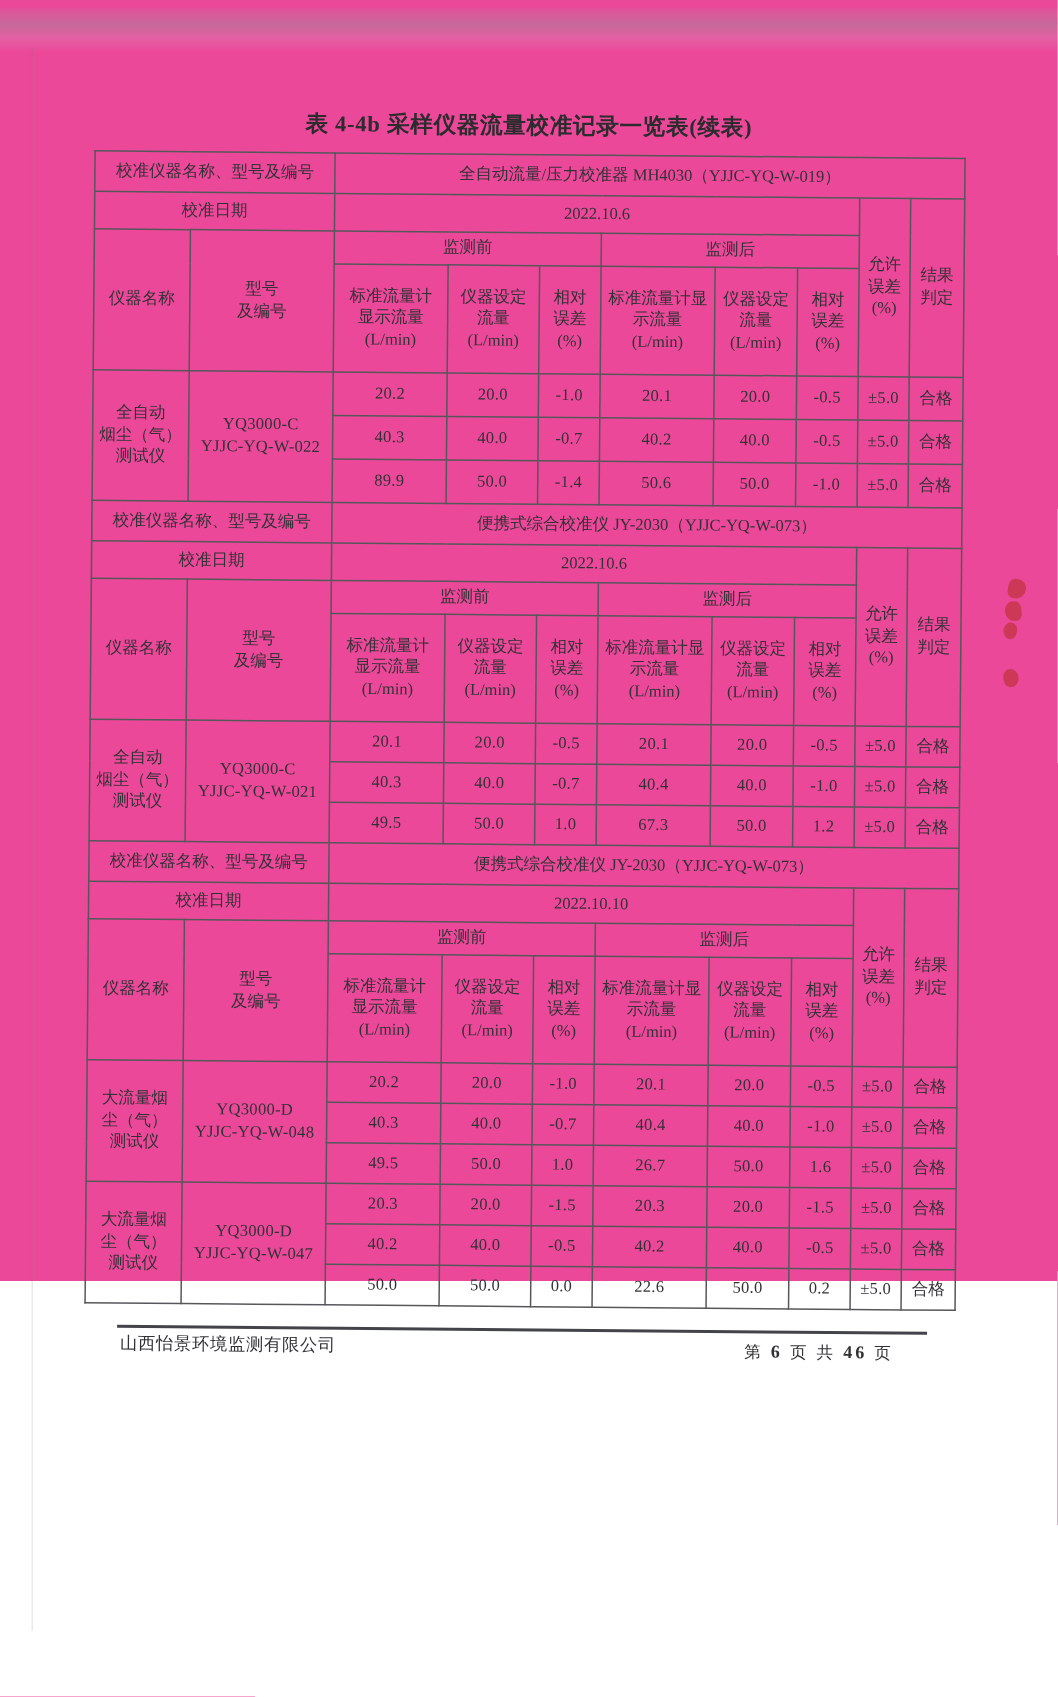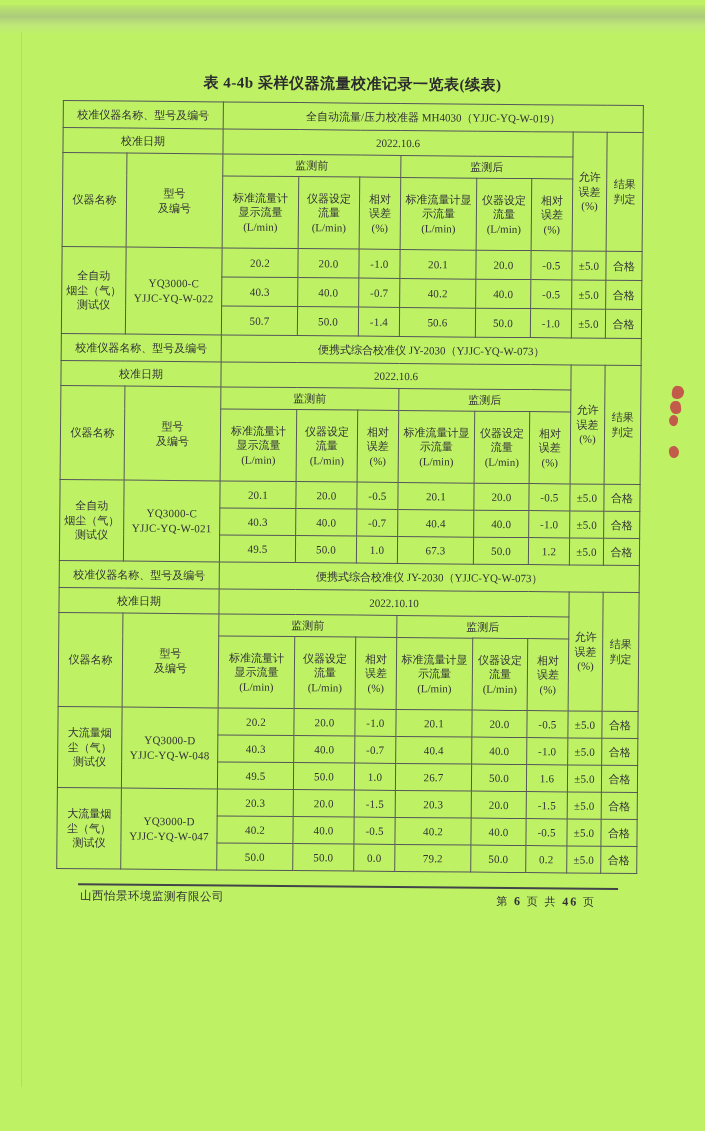--- a/index.html
+++ b/index.html
@@ -1,20 +1,20 @@
 <!DOCTYPE html>
 <html><head>
 <meta charset="utf-8">
 <style>
   html,body{margin:0;padding:0;}
   body{
     width:705px;height:1131px;overflow:hidden;background:#ffffff;
     font-family:"Liberation Serif","DejaVu Serif",serif;color:#323236;
   }
-  .page{position:relative;width:705px;height:1131px;background:#bef264;}
+  .page{position:relative;width:705px;height:854px;background:#ec4899;}
   .scan-top{
     position:absolute;top:5px;left:0;width:705px;height:30px;
     background:linear-gradient(180deg,rgba(148,150,156,0.10) 0%,rgba(148,150,156,0.42) 38%,rgba(190,192,198,0.20) 68%,rgba(255,255,255,0) 100%);
   }
   .scan-left{position:absolute;top:32px;left:21px;width:1px;height:1055px;background:rgba(120,120,126,0.16);}
   .content{position:absolute;left:0;top:0;width:705px;transform:rotate(0.5deg);transform-origin:60px 90px;}
   .title{margin:72px 0 0 0;text-align:center;font-size:15px;font-weight:700;letter-spacing:0.5px;color:#2c2c2e;}
   table.cal{
     border-collapse:collapse;table-layout:fixed;width:580px;margin:9px 0 0 63px;
   }
@@ -121,21 +121,21 @@
         <td class="mono">40.3</td>
         <td class="mono">40.0</td>
         <td class="mono">-0.7</td>
         <td class="mono">40.2</td>
         <td class="mono">40.0</td>
         <td class="mono">-0.5</td>
         <td class="mono">±5.0</td>
         <td>合格</td>
       </tr>
       <tr class="d">
-        <td class="mono">50.7</td>
+        <td class="mono">89.9</td>
         <td class="mono">50.0</td>
         <td class="mono">-1.4</td>
         <td class="mono">50.6</td>
         <td class="mono">50.0</td>
         <td class="mono">-1.0</td>
         <td class="mono">±5.0</td>
         <td>合格</td>
       </tr>
 
       <tr class="cal">
@@ -311,21 +311,21 @@
         <td class="mono">40.2</td>
         <td class="mono">40.0</td>
         <td class="mono">-0.5</td>
         <td class="mono">±5.0</td>
         <td>合格</td>
       </tr>
       <tr class="d2">
         <td class="mono">50.0</td>
         <td class="mono">50.0</td>
         <td class="mono">0.0</td>
-        <td class="mono">79.2</td>
+        <td class="mono">22.6</td>
         <td class="mono">50.0</td>
         <td class="mono">0.2</td>
         <td class="mono">±5.0</td>
         <td>合格</td>
       </tr>
     </tbody>
       </table>
 
     <div class="footer">
       <span class="company">山西怡景环境监测有限公司</span>

